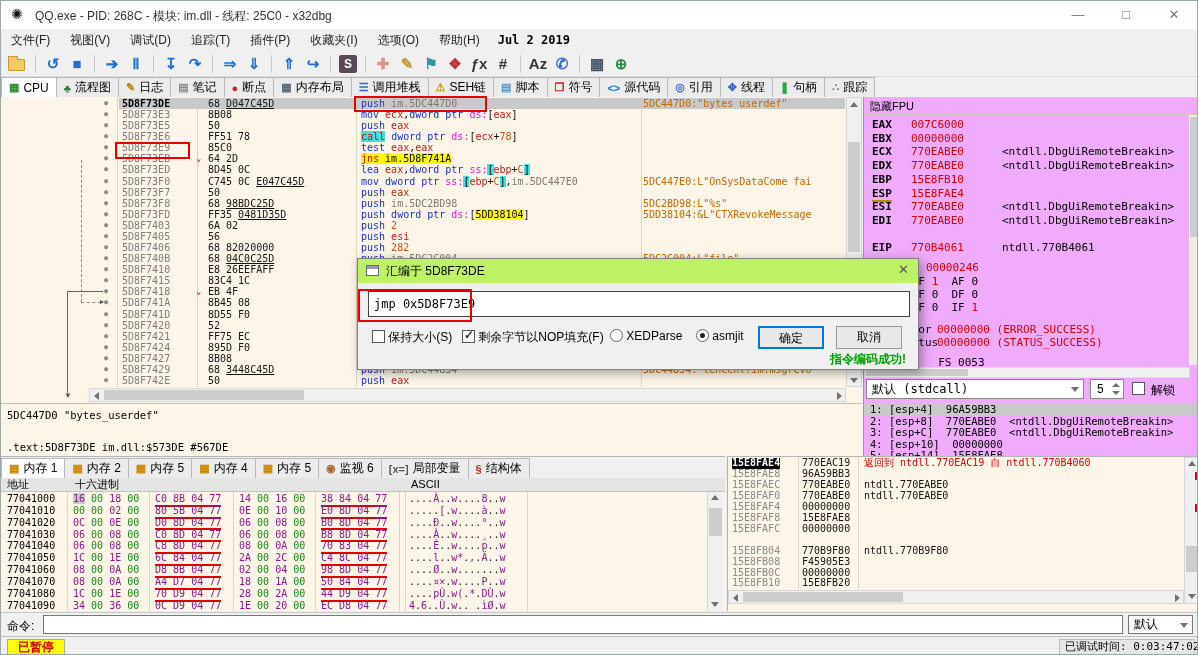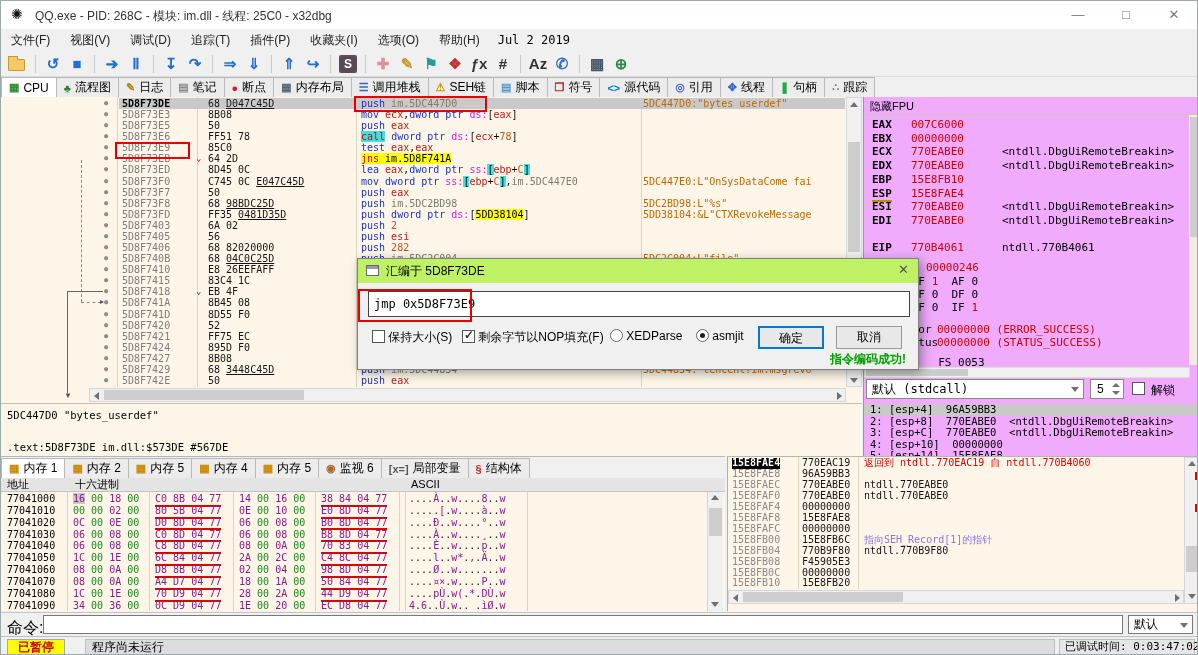--- a/index.html
+++ b/index.html
@@ -7,21 +7,21 @@
 #app{position:relative;width:1198px;height:655px;background:#f0f0f0;overflow:hidden;font-size:12px;color:#000;border:1px solid #9aa}
 
 .titlebar{position:absolute;left:0;top:0;width:100%;height:28px;background:#fff}
 .appicon{position:absolute;left:10px;top:5px;font-size:14px;color:#111}
 .wtitle{position:absolute;left:34px;top:7px;font-size:12px;color:#333}
 .winbtn{position:absolute;top:0;width:46px;height:28px;text-align:center;line-height:28px;color:#777;font-size:13px}
 #btn-min{left:1054px}#btn-max{left:1102px}#btn-close{left:1150px}
 
 .menubar{position:absolute;left:0;top:28px;width:100%;height:22px;background:#f0f0f0;line-height:22px;white-space:nowrap}
 .menu-item{display:inline-block;padding:0 10px;font-size:12px;color:#222}
-.menu-date{display:inline-block;padding:0 8px;font-family:"DejaVu Sans Mono",monospace;font-weight:normal;font-size:12px}
+.menu-date{display:inline-block;padding:0 8px;font-family:"DejaVu Sans Mono",monospace;font-weight:bold;font-size:12px}
 
 .toolbar{position:absolute;left:0;top:50px;width:100%;height:26px;background:#f0f0f0;border-bottom:1px solid #dcdcdc;display:flex;align-items:center;padding-left:4px}
 .tbicon{display:inline-block;min-width:22px;text-align:center;font-size:15px;line-height:22px;margin:0 1px;font-weight:bold}
 .tbicon.badge{min-width:18px;height:18px;line-height:18px;font-size:12px;border-radius:2px;margin:0 3px}
 .tbsep{width:1px;height:18px;background:#c8c8c8;margin:0 5px}
 .folder{width:17px;height:12px;background:#f3c96a;border:1px solid #c89a30;border-radius:1px;position:relative;margin:2px 5px 0 3px;display:inline-block}
 .folder::before{content:"";position:absolute;top:-4px;left:-1px;width:8px;height:3px;background:#f3c96a;border:1px solid #c89a30;border-bottom:none}
 
 .tabbar{position:absolute;left:0;top:76px;width:100%;height:20px;background:#f0f0f0;display:flex;align-items:flex-end}
 .tab{height:20px;padding:0 7px;border:1px solid #b8b8b8;border-bottom:none;display:flex;align-items:center;gap:4px;font-size:12px;background:#ececec;margin-right:-1px;white-space:nowrap}
@@ -99,21 +99,21 @@
 .srow{position:absolute;left:0;width:100%;height:10.95px;font-family:"DejaVu Sans Mono",monospace;font-size:10px;line-height:10.9px;white-space:pre}
 .srow>span{position:absolute}
 .saddr{left:4px;color:#8a8a8a}
 .saddr.sel{background:#000;color:#fff;font-weight:bold}
 .sval{left:74px;color:#151515}
 .scmt{left:136px;color:#151515}
 .scmt.red{color:#e00000}.scmt.purple{color:#8d76e0}
 .scol{position:absolute;top:0;height:132px;width:1px;background:#ddd4c0}
 
 .cmdrow{position:absolute;left:0;top:611px;width:1198px;height:24px;background:#f0f0f0;border-top:1px solid #c6c6c6}
-.cmdlab{position:absolute;left:6px;top:5px;font-size:16px}
+.cmdlab{position:absolute;left:6px;top:5px;font-size:12px}
 .cmdinput{position:absolute;left:42px;top:2px;width:1080px;height:19px;background:#fff;border:1px solid #777;font-size:12px;padding:0 4px;font-family:"DejaVu Sans Mono",monospace}
 .cmdmode{position:absolute;left:1127px;top:2px;width:65px;height:19px;background:#fff;border:1px solid #777;font-size:12px;line-height:17px;padding-left:5px}
 .ddarr{position:absolute;right:4px;top:7px}
 .statusbar{position:absolute;left:0;top:635px;width:1198px;height:20px;background:#f0f0f0;border-top:1px solid #c0c0c0}
 .paused{position:absolute;left:6px;top:2px;height:16px;padding:0 10px;background:#ffff00;color:#d00000;font-weight:bold;border:1px solid #a8a8a8;font-size:12px;line-height:14px}
 .stmsg{position:absolute;left:84px;top:2px;width:970px;height:16px;background:#dcdcdc;border:1px solid #bdbdbd;line-height:14px;padding-left:6px;font-size:12px}
 .sttime{position:absolute;left:1058px;top:2px;width:136px;height:16px;background:#e6e6e6;border:1px solid #bdbdbd;line-height:14px;padding-left:5px;font-size:11px;font-family:"DejaVu Sans Mono",monospace;white-space:nowrap}
 
 .dialog{position:absolute;left:356px;top:257px;width:562px;height:112px;background:#f0f0f0;border:1px solid #808080;box-shadow:3px 3px 10px rgba(0,0,0,.35);z-index:30}
 .dlgtitle{position:absolute;left:0;top:0;width:100%;height:24px;background:#bef264}
@@ -411,37 +411,35 @@
       <span style="position:absolute;right:0;top:14px;width:3px;height:8px;background:#e00000"></span>
       <span style="position:absolute;right:0;top:46px;width:3px;height:8px;background:#e00000"></span>
     </div>
   <div class="srow" style="top: 1px;"><span class="saddr sel">15E8FAE4</span><span class="sval">770EAC19</span><span class="scmt red">返回到 ntdll.770EAC19 自 ntdll.770B4060</span></div>
       <div class="srow" style="top: 11.95px;"><span class="saddr">15E8FAE8</span><span class="sval">96A59BB3</span></div>
       <div class="srow" style="top: 22.9px;"><span class="saddr">15E8FAEC</span><span class="sval">770EABE0</span><span class="scmt">ntdll.770EABE0</span></div>
       <div class="srow" style="top: 33.85px;"><span class="saddr">15E8FAF0</span><span class="sval">770EABE0</span><span class="scmt">ntdll.770EABE0</span></div>
       <div class="srow" style="top: 44.8px;"><span class="saddr">15E8FAF4</span><span class="sval">00000000</span></div>
       <div class="srow" style="top: 55.75px;"><span class="saddr">15E8FAF8</span><span class="sval">15E8FAE8</span></div>
       <div class="srow" style="top: 66.7px;"><span class="saddr">15E8FAFC</span><span class="sval">00000000</span></div>
-      <div class="srow" style="top: 77.65px;"><span class="saddr">15E8FB00</span><span class="sval">15E8FB6C</span><span class="scmt purple">指向SEH_Record[1]的指针</span></div>
       <div class="srow" style="top: 88.6px;"><span class="saddr">15E8FB04</span><span class="sval">770B9F80</span><span class="scmt">ntdll.770B9F80</span></div>
       <div class="srow" style="top: 99.55px;"><span class="saddr">15E8FB08</span><span class="sval">F45905E3</span></div>
       <div class="srow" style="top: 110.5px;"><span class="saddr">15E8FB0C</span><span class="sval">00000000</span></div>
       <div class="srow" style="top: 121.45px;"><span class="saddr">15E8FB10</span><span class="sval">15E8FB20</span></div>
     </div>
 
   <div class="cmdrow">
     <span class="cmdlab">命令:</span>
     <input class="cmdinput" value="" style="">
     <div class="cmdmode"><span>默认</span>
       <span class="arr arr-down ddarr"></span></div>
   </div>
 
   <div class="statusbar">
     <span class="paused">已暂停</span>
-    <span class="stmsg">程序尚未运行</span>
     <span class="sttime"><span>已调试时间:</span> <span>0:03:47:02</span></span>
   </div>
 
   <div class="dialog">
     <div class="dlgtitle">
       <span class="dlgico"></span>
       <span class="dlgtext">汇编于 5D8F73DE</span>
       <span class="dlgclose">✕</span>
     </div>
     <div class="dlginput">jmp 0x5D8F73E9</div>

